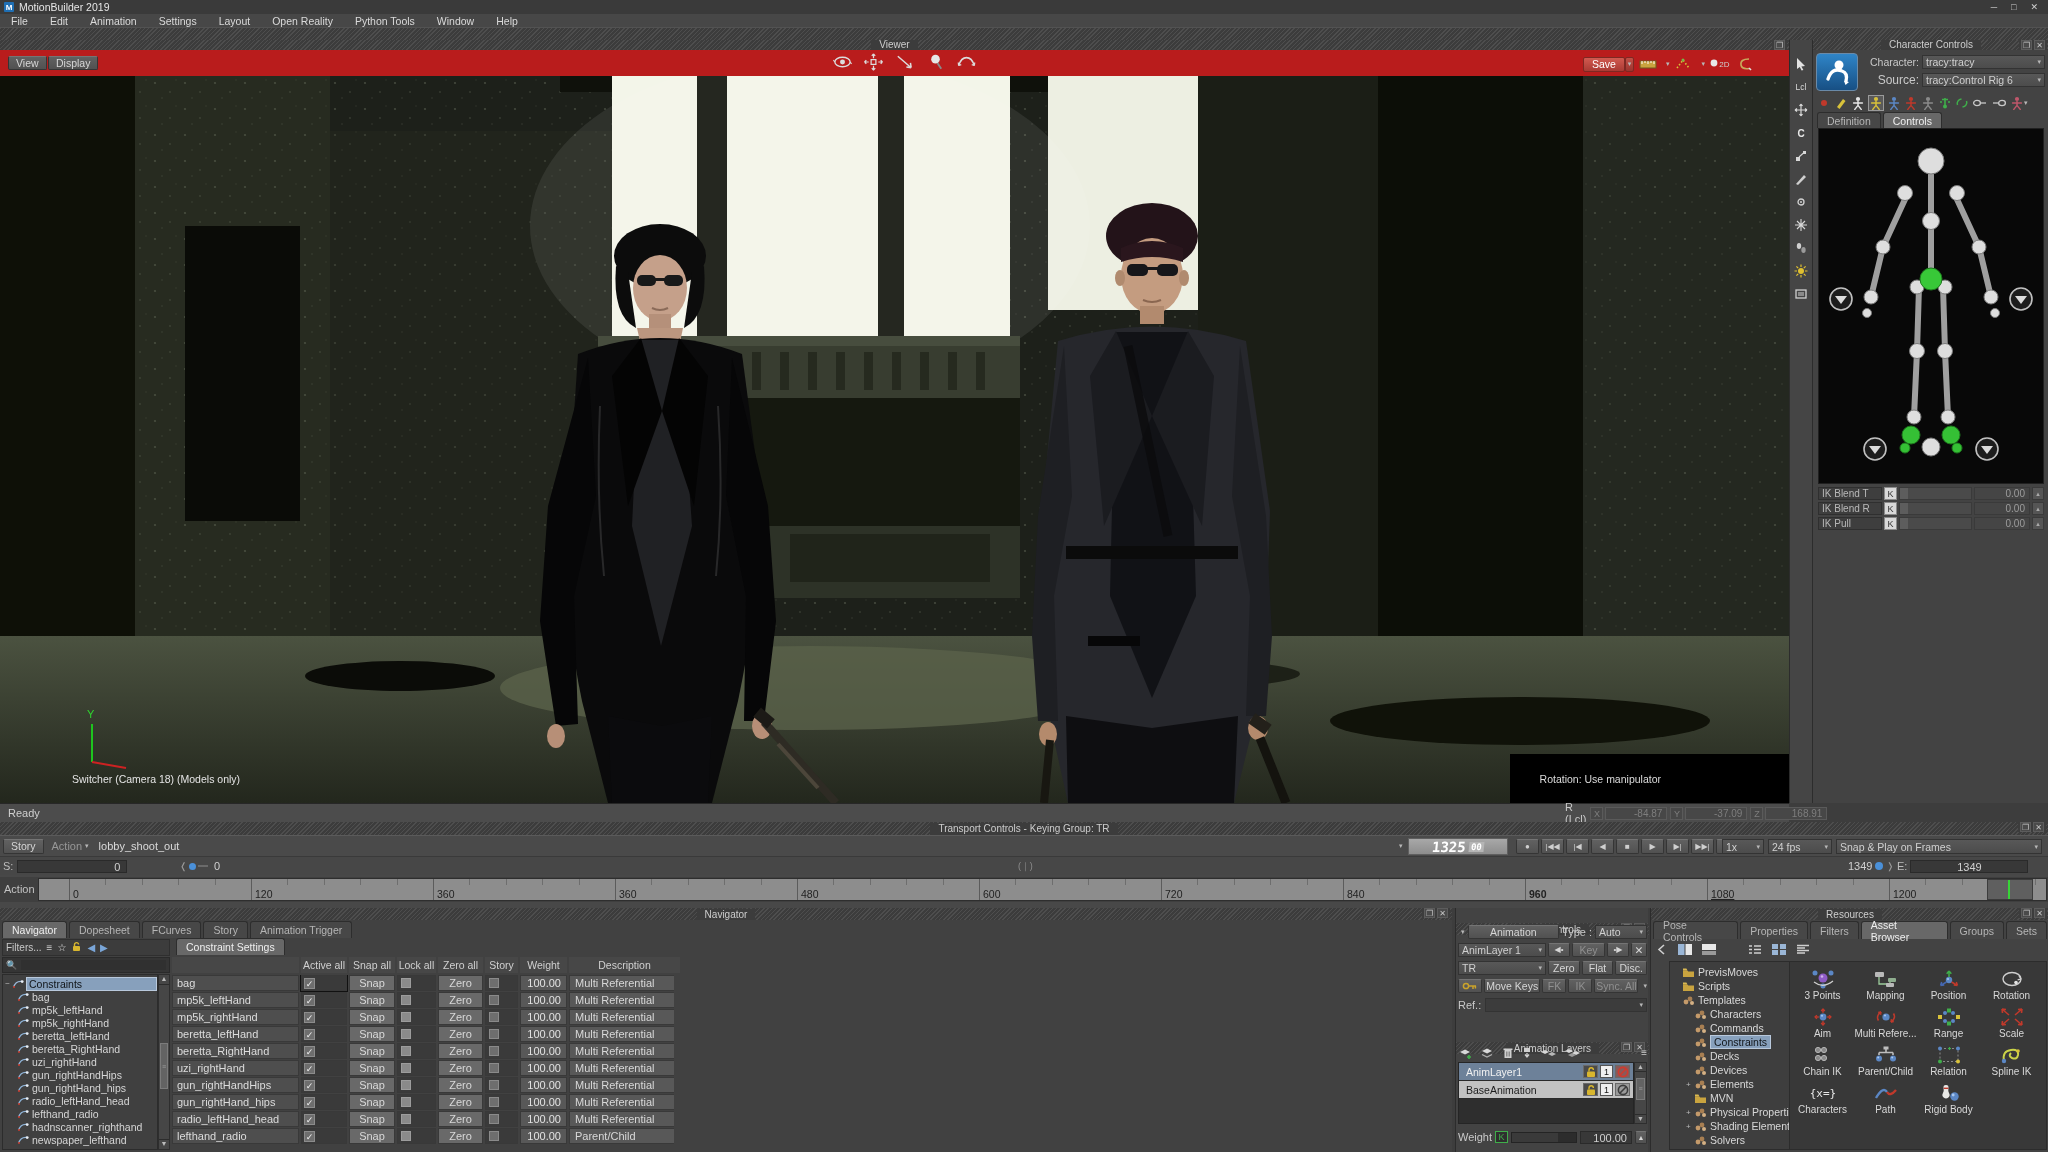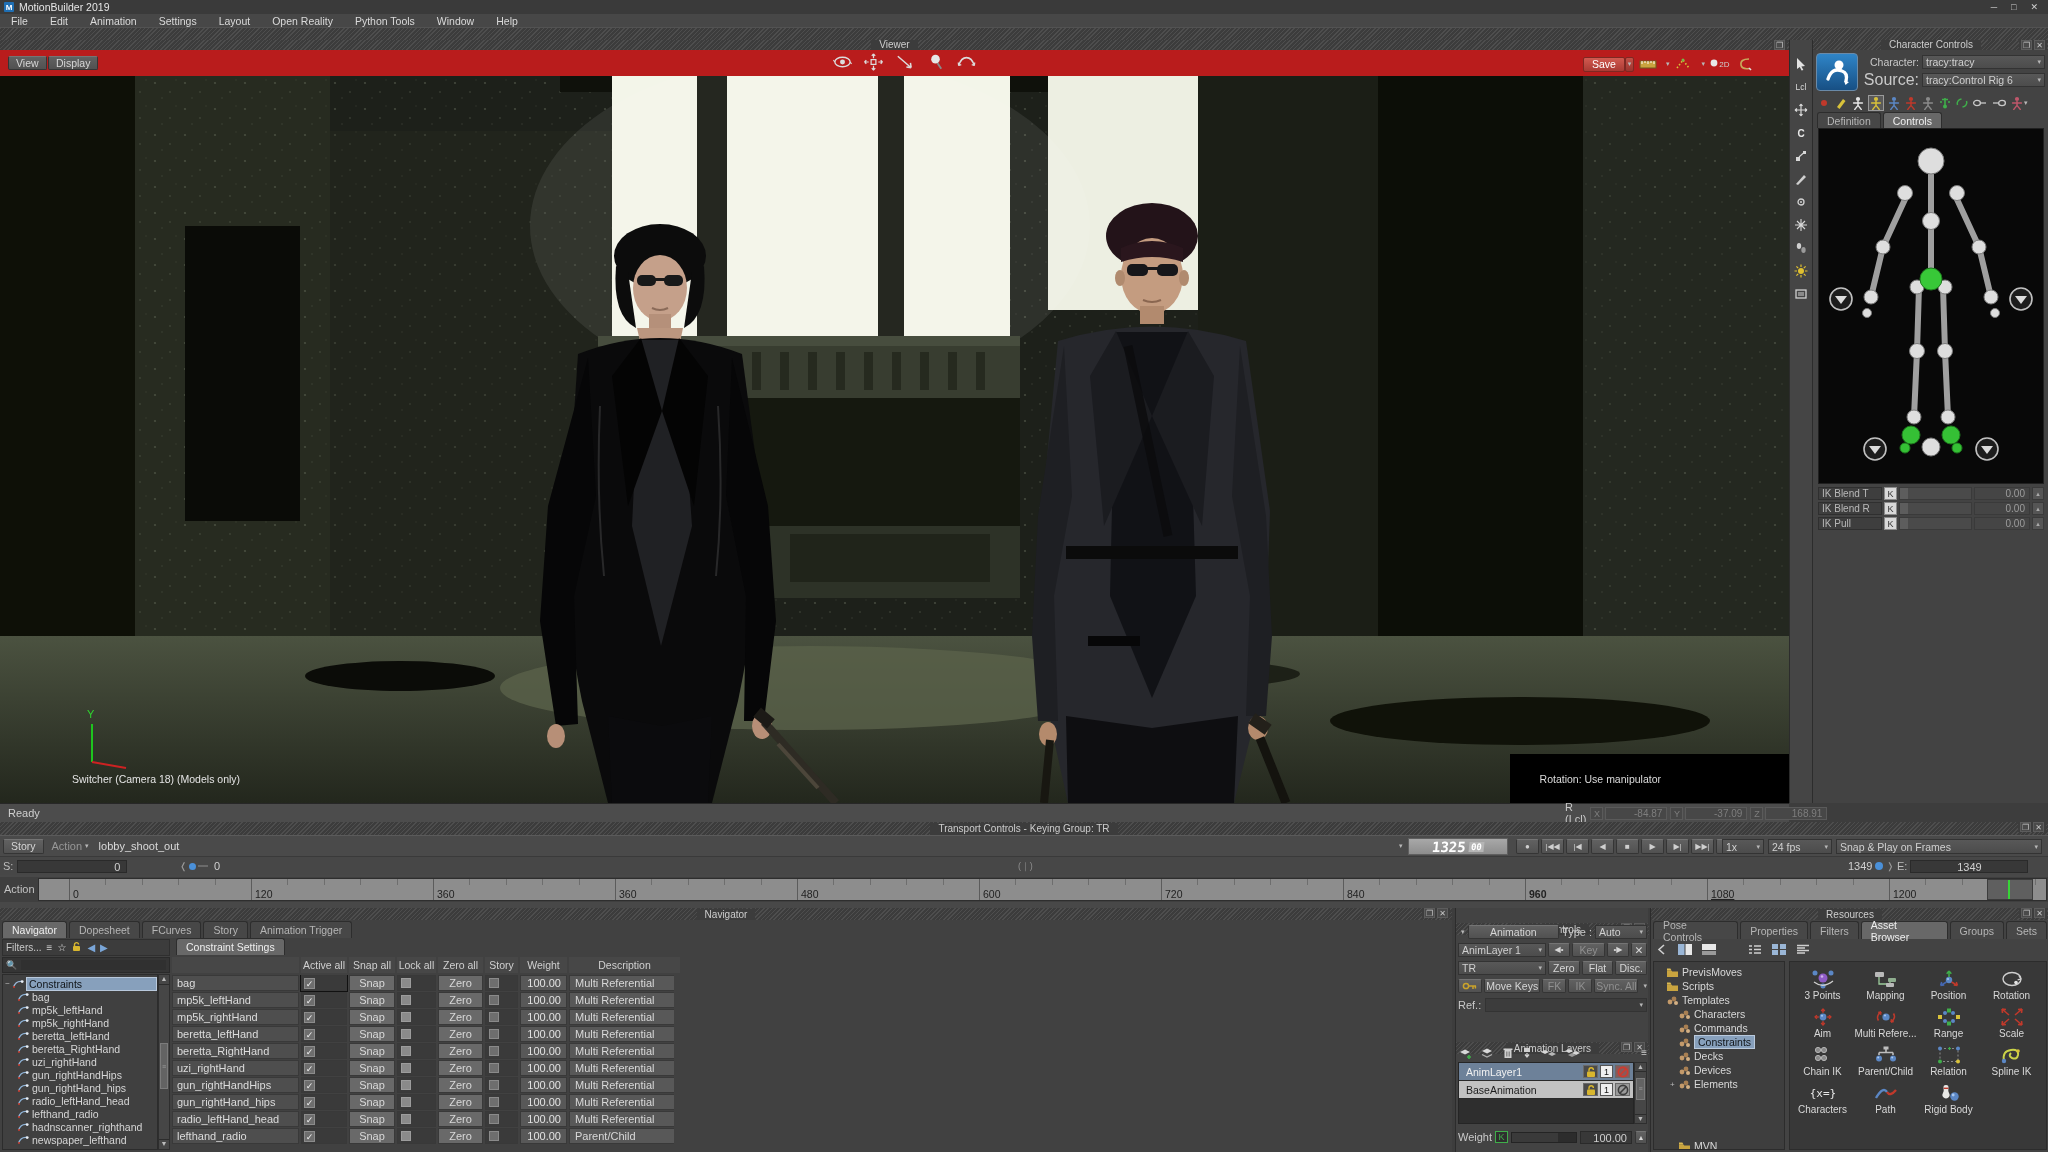--- a/index.html
+++ b/index.html
@@ -349,21 +349,21 @@
         </svg>
     </div>
     <div class="abs" style="left:50px;top:14px;width:182px;height:16px;display:flex;align-items:center">
       <span style="width:56px;text-align:right;color:#c9c9c9;font-size:10.5px;margin-right:3px">Character:</span>
       <span class="drop" style="flex:1;height:14px">
           <span>tracy:tracy</span>
           <span class="caret">▾</span>
         </span>
     </div>
     <div class="abs" style="left:50px;top:32px;width:182px;height:16px;display:flex;align-items:center">
-      <span style="width:56px;text-align:right;color:#c9c9c9;font-size:16px;margin-right:3px">Source:</span>
+      <span style="width:56px;text-align:right;color:#c9c9c9;font-size:12px;margin-right:3px">Source:</span>
       <span class="drop" style="flex:1;height:14px">
           <span>tracy:Control Rig 6</span>
           <span class="caret">▾</span>
         </span>
     </div>
     <div class="abs" id="cc-iconrow" style="left:4px;top:54px;width:228px;height:17px;display:flex;align-items:center;gap:3px">
         <span style="display: inline-flex; align-items: center;">
           <svg width="14" height="14" viewBox="0 0 14 14">
             <circle cx="7" cy="7" r="3" fill="#c0392b"></circle>
           </svg>
@@ -1242,21 +1242,21 @@
             <rect x="1" y="7" width="6" height="5" fill="#9ab6d6"></rect>
             <rect x="9" y="7" width="6" height="5" fill="#9ab6d6"></rect>
           </svg>
         </span>
         <span style="display: inline-flex; align-items: center;">
           <svg width="16" height="13" viewBox="0 0 16 13">
             <path d="M2 2.5 h12 M2 5 h8 M2 7.5 h12 M2 10 h8" stroke="#cfcfcf" stroke-width="1.4"></path>
           </svg>
         </span>
       </div>
-    <div class="abs" id="res-tree" style="left:2px;top:53px;width:132px;height:189px;background:#3e3e3e;border:1px solid #2c2c2c;overflow:hidden;padding:3px 0 0 2px">
+    <div class="abs" id="res-tree" style="left:18px;top:53px;width:132px;height:189px;background:#3e3e3e;border:1px solid #2c2c2c;overflow:hidden;padding:3px 0 0 2px">
         <div class="resrow" style="padding-left: 2px;">
           <span style="width:8px"></span>
           <span style="display:inline-flex;margin-right:3px">
             <svg width="13" height="11" viewBox="0 0 13 11">
               <path d="M1 3.2 L5 3.2 L6.3 4.6 L12 4.6 L12 10 L1 10 Z" fill="#c9a43f"></path>
               <path d="M1 3.2 L1 1.6 L4.4 1.6 L5.4 3.2 Z" fill="#dab952"></path>
             </svg>
           </span>
           <span>PrevisMoves</span>
         </div>
@@ -1340,21 +1340,21 @@
           <span style="width:8px;font-size:8px;color:#bbb">+</span>
           <span style="display:inline-flex;margin-right:3px">
             <svg width="13" height="11" viewBox="0 0 13 11">
               <circle cx="4" cy="7" r="2.4" fill="#c49a6a"></circle>
               <circle cx="8" cy="4" r="2.4" fill="#a87f52"></circle>
               <circle cx="10" cy="8" r="2" fill="#d4b084"></circle>
             </svg>
           </span>
           <span>Elements</span>
         </div>
-        <div class="resrow" style="padding-left: 14px; margin-top: 48px;">
+        <div class="resrow" style="padding-left: 14px;">
           <span style="width:8px"></span>
           <span style="display:inline-flex;margin-right:3px">
             <svg width="13" height="11" viewBox="0 0 13 11">
               <path d="M1 3.2 L5 3.2 L6.3 4.6 L12 4.6 L12 10 L1 10 Z" fill="#c9a43f"></path>
               <path d="M1 3.2 L1 1.6 L4.4 1.6 L5.4 3.2 Z" fill="#dab952"></path>
             </svg>
           </span>
           <span>MVN</span>
         </div>
         <div class="resrow" style="padding-left: 14px;">

